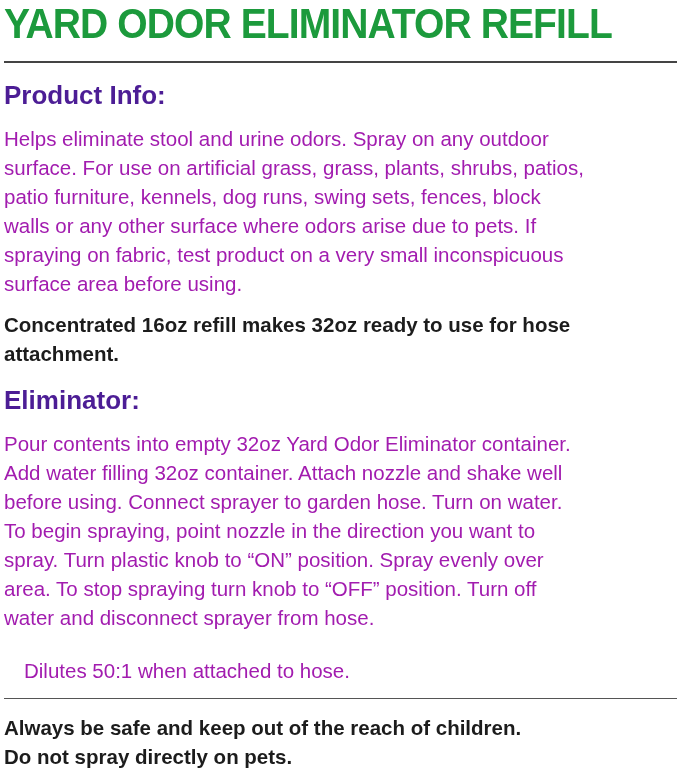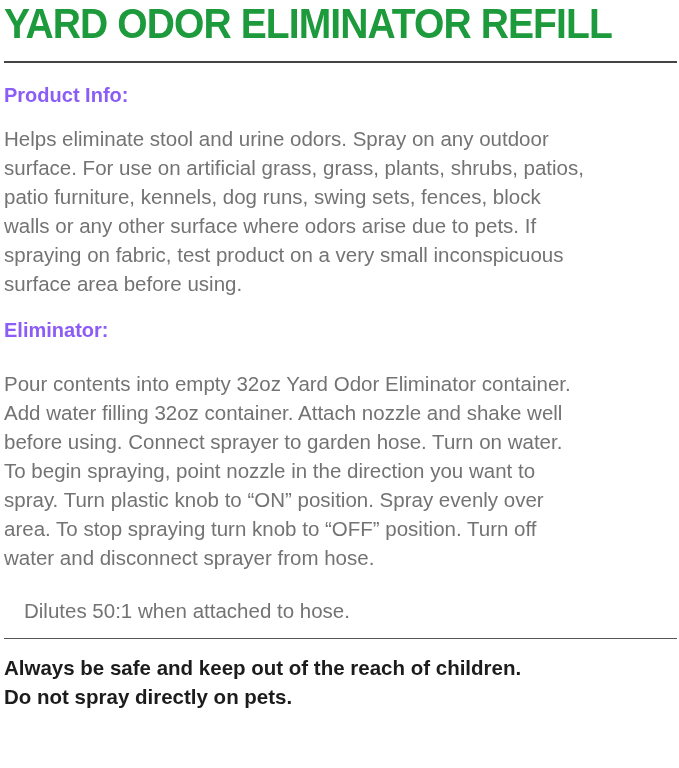--- a/index.html
+++ b/index.html
@@ -35,39 +35,39 @@
     border-top: 2px solid #444444;
     margin: 17px 0 0 0;
   }
   .divider.bottom {
     margin-top: 13px;
     border-top-width: 1.5px;
     border-top-color: #555555;
   }
   .heading {
     margin: 18px 0 0 0;
-    font-size: 20px;
+    font-size: 26px;
     line-height: 29px;
     font-weight: 700;
-    color: #8b5cf6;
+    color: #4c1d95;
   }
   .para {
     margin: 14px 0 0 0;
     font-size: 20.5px;
     line-height: 29px;
     white-space: pre;
-    color: #737373;
+    color: #a21caf;
   }
   .para.strong {
     margin-top: 12px;
     font-weight: 700;
     color: #1c1c1c;
   }
   .para.directions-body {
-    margin-top: 24px;
+    margin-top: 14px;
   }
   .para.note {
     margin-top: 24px;
     margin-left: 20px;
   }
   .para.safety {
     margin-top: 14px;
     font-weight: 700;
     color: #1c1c1c;
   }
@@ -83,20 +83,22 @@
 
   <h2 class="heading">Product Info:</h2>
 
   <p class="para">Helps eliminate stool and urine odors. Spray on any outdoor
 surface. For use on artificial grass, grass, plants, shrubs, patios,
 patio furniture, kennels, dog runs, swing sets, fences, block
 walls or any other surface where odors arise due to pets. If
 spraying on fabric, test product on a very small inconspicuous
 surface area before using.</p>
 
+  <p class="para strong">Concentrated 16oz refill makes 32oz ready to use for hose
+attachment.</p>
 
   <h2 class="heading">Eliminator:</h2>
 
   <p class="para directions-body">Pour contents into empty 32oz Yard Odor Eliminator container.
 Add water filling 32oz container. Attach nozzle and shake well
 before using. Connect sprayer to garden hose. Turn on water.
 To begin spraying, point nozzle in the direction you want to
 spray. Turn plastic knob to “ON” position. Spray evenly over
 area. To stop spraying turn knob to “OFF” position. Turn off
 water and disconnect sprayer from hose.</p>

